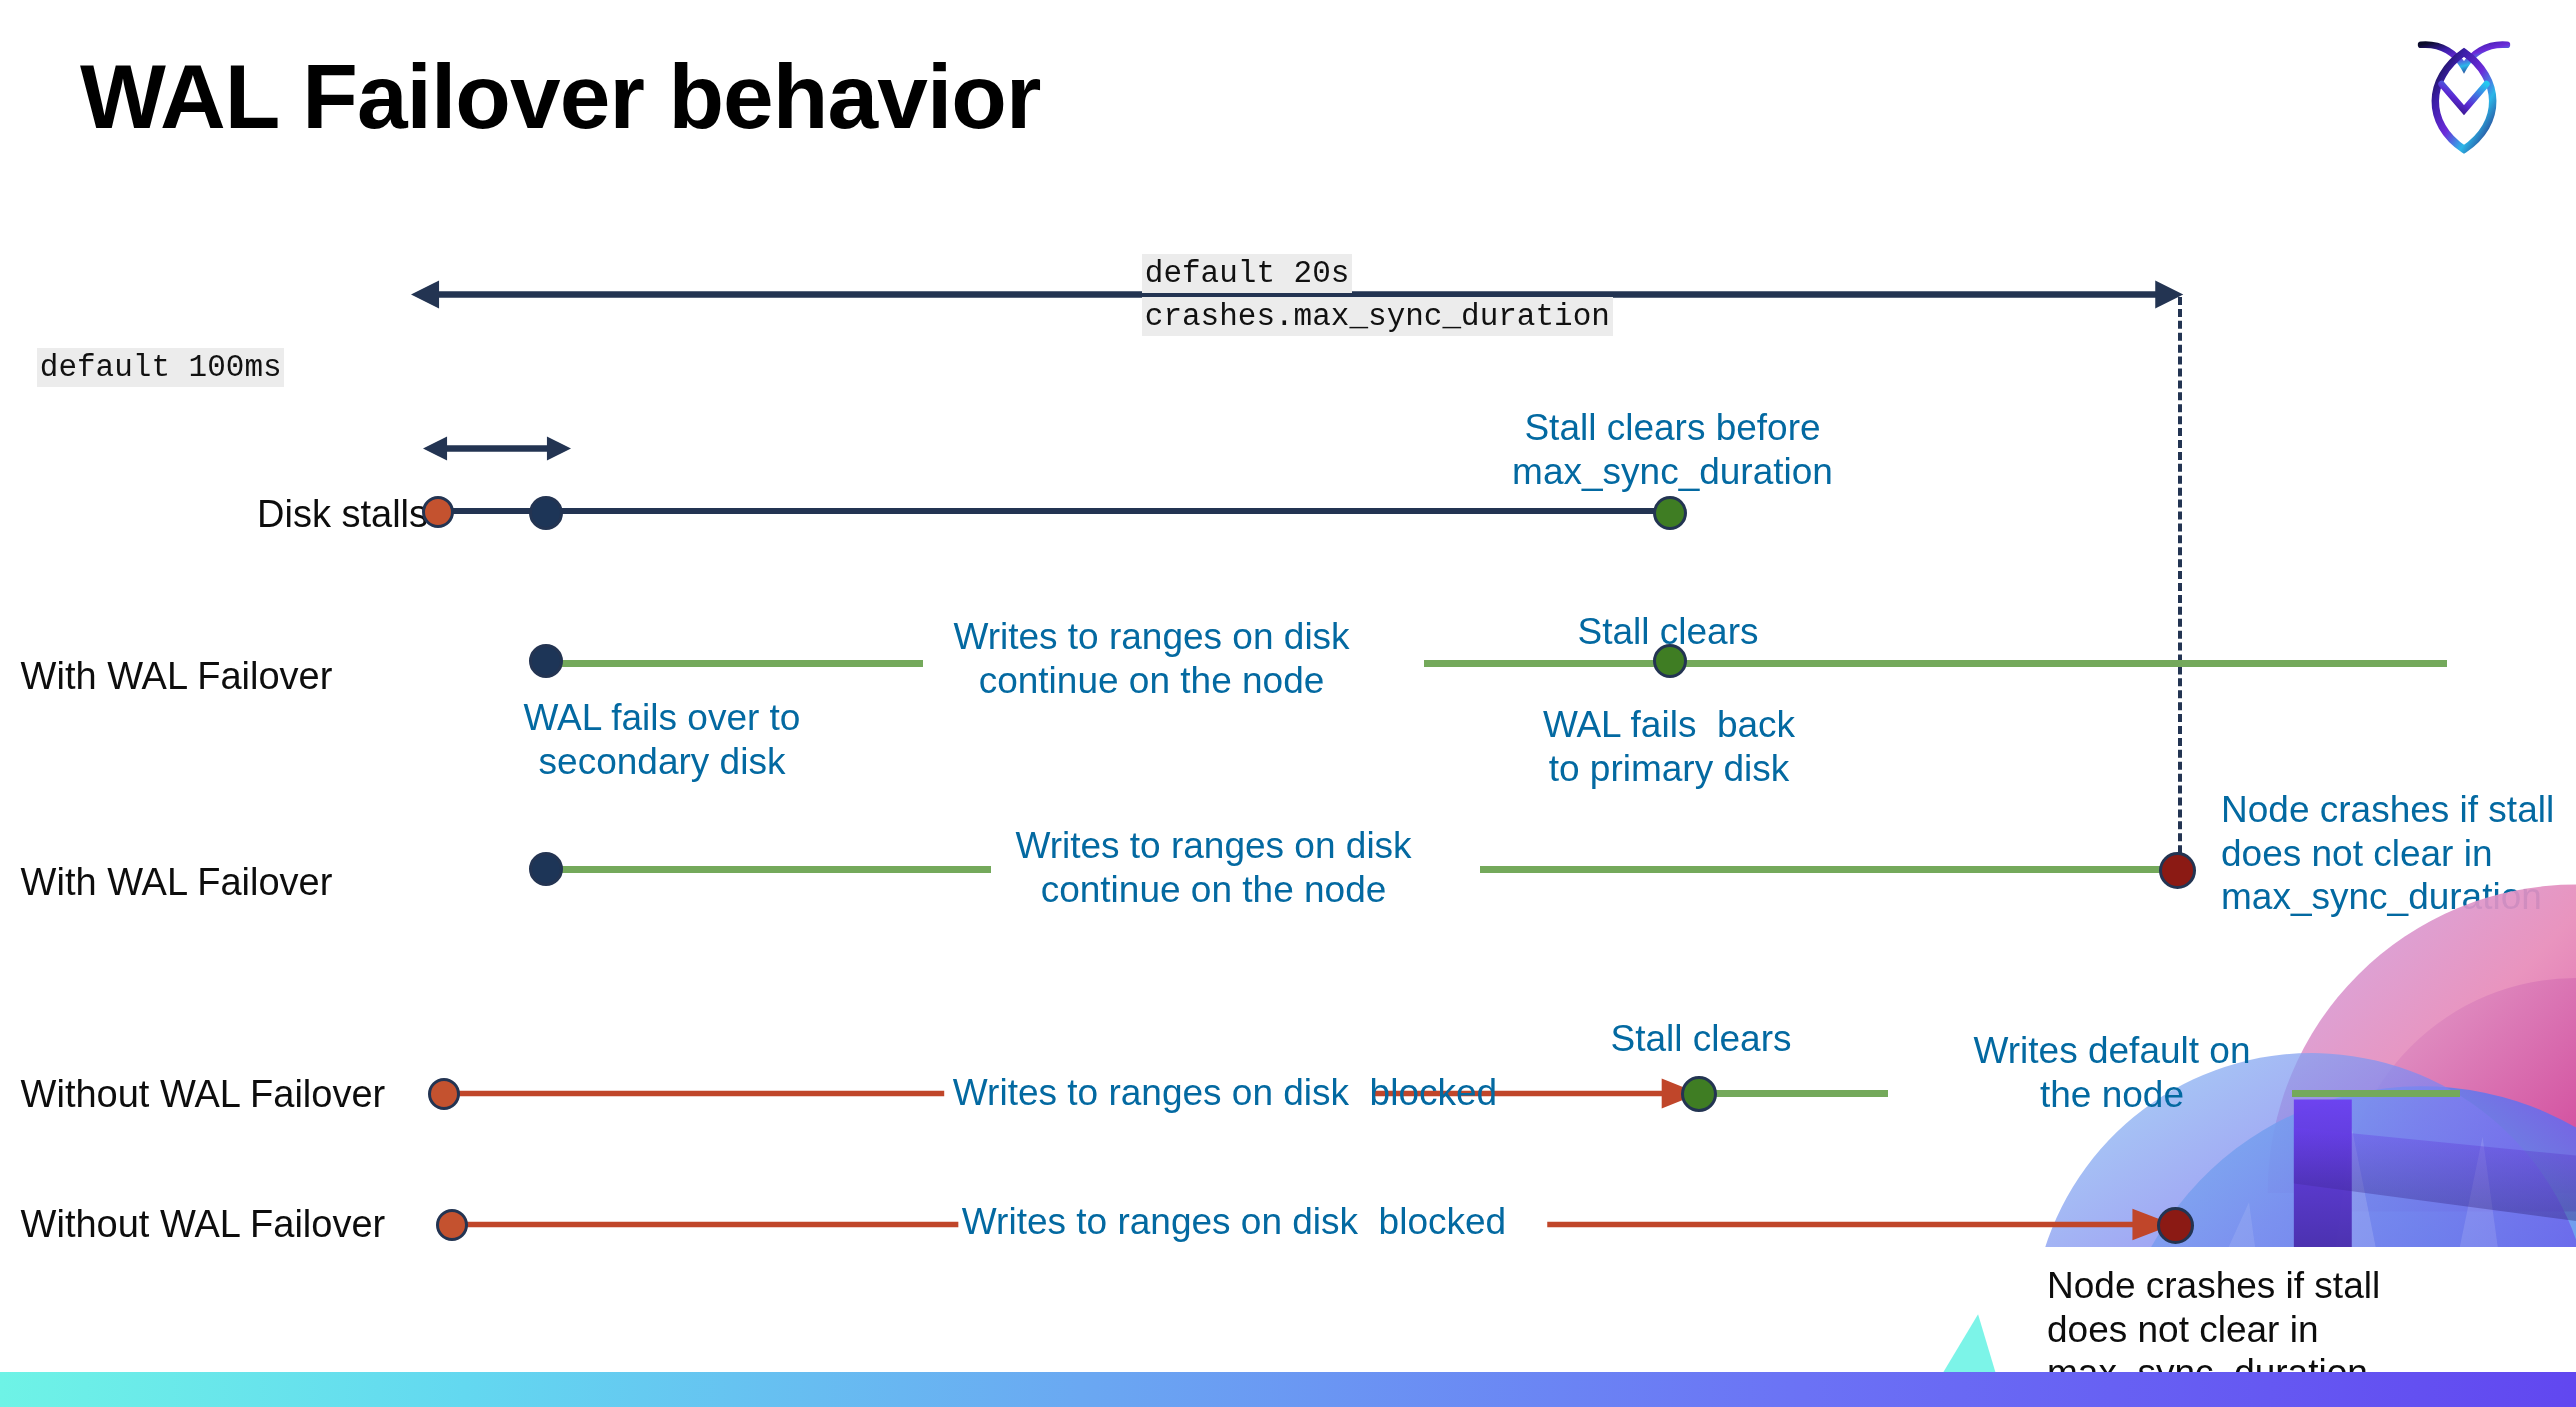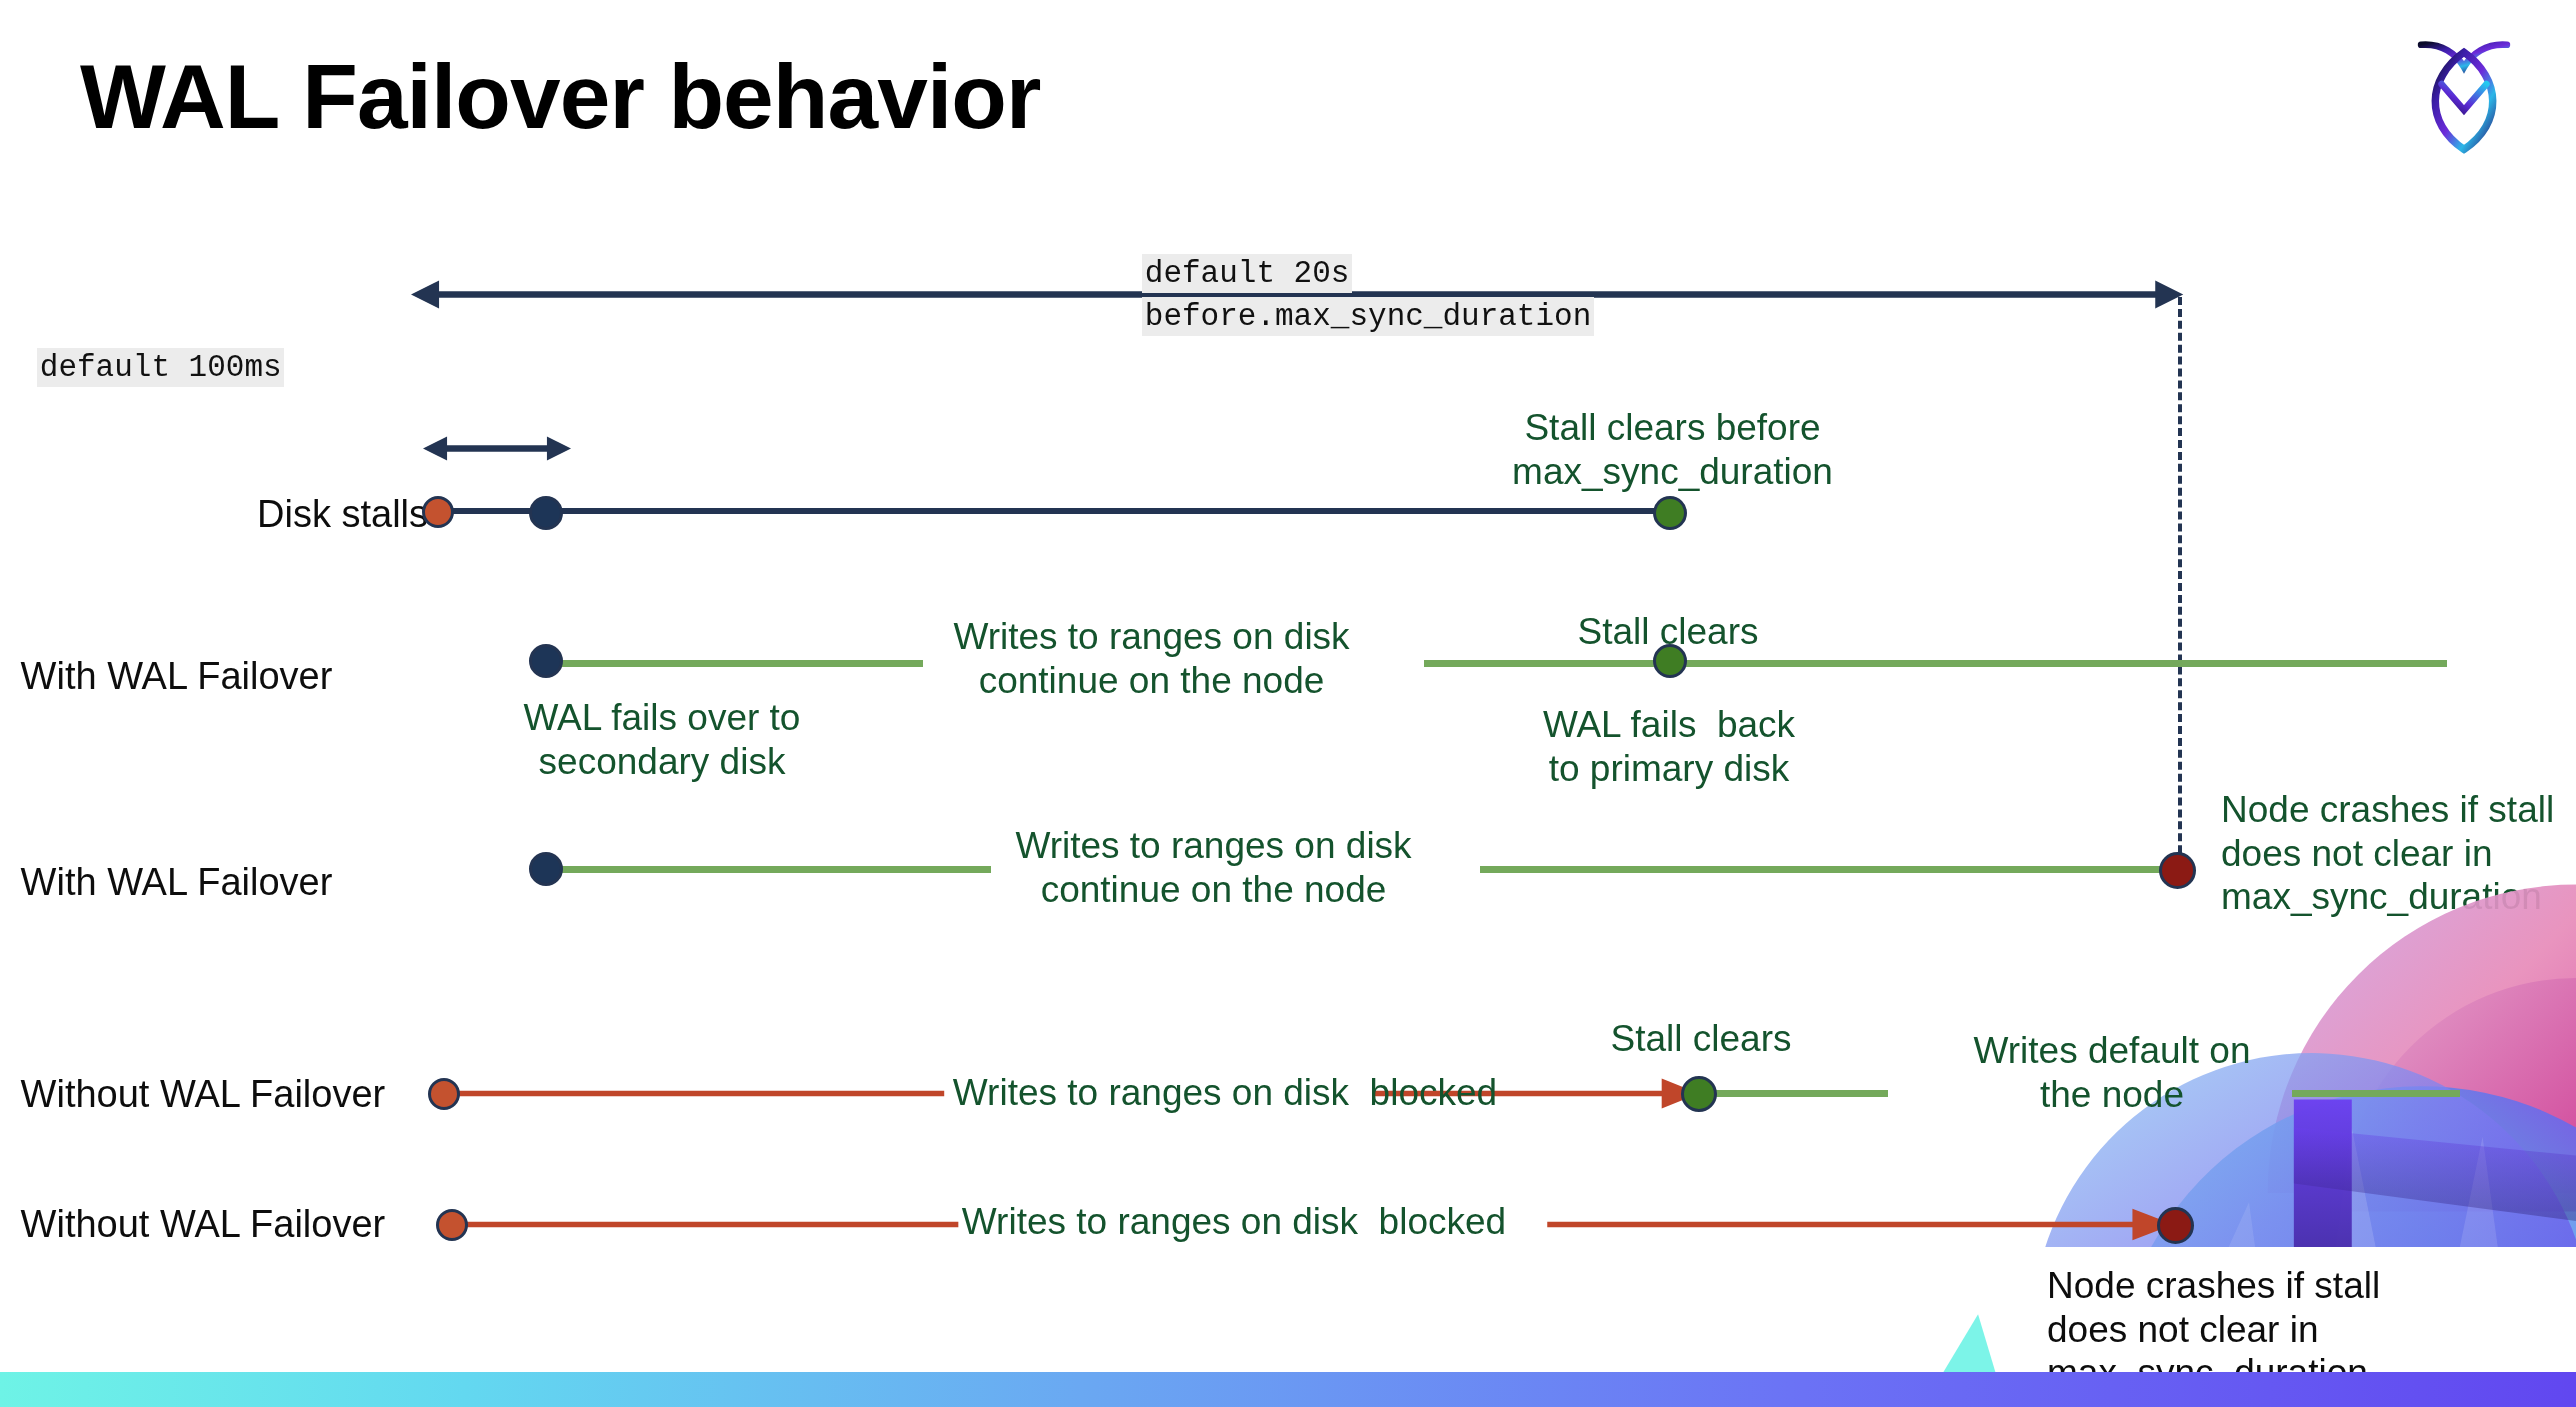--- a/index.html
+++ b/index.html
@@ -56,21 +56,21 @@
     right: 0;
     bottom: 0;
     width: 654px;
     height: 561px;
     pointer-events: none;
   }
 
   
   .lbl {
     position: absolute;
-    color: #14532d;
+    color: #0369a1;
     font-size: 37px;
     line-height: 1.18;
     white-space: pre;
   }
   .lbl.center { text-align: center; }
   .lbl.left   { text-align: left; }
 
   .row-name {
     position: absolute;
     color: #0d0d0d;
@@ -164,21 +164,21 @@
     <path d="M36 62 L60 90 L84 62" fill="none" stroke="url(#logoGrad2)" stroke-width="7" stroke-linecap="round"></path>
     <path d="M60 90 L60 130" fill="none" stroke="url(#logoGrad2)" stroke-width="7" stroke-linecap="round"></path>
   </svg>
 
   <svg style="position:absolute;left:411px;top:271px;width:1776px;height:47px;" viewBox="0 0 1900 50" width="1776" height="47">
     <line x1="18" y1="25" x2="1878" y2="25" stroke="#233452" stroke-width="7"></line>
     <polygon points="0,25 30,10 30,40" fill="#233452"></polygon>
     <polygon points="1896,25 1866,10 1866,40" fill="#233452"></polygon>
   </svg>
   <div class="code-chip" style="left:1142px; top:254px;">default 20s</div>
-  <div class="code-chip" style="left:1142px; top:297px;">before.max_sync_duration</div>
+  <div class="code-chip" style="left:1142px; top:297px;">crashes.max_sync_duration</div>
 
   <div class="dashed-v" style="left:2178px; top:297px; height:580px;"></div>
 
   <div class="code-chip" style="left:37px; top:348px;">default 100ms</div>
 
   <svg style="position:absolute;left:422px;top:430px;width:150px;height:37px;" viewBox="0 0 160 40" width="150" height="37">
     <line x1="16" y1="20" x2="144" y2="20" stroke="#233452" stroke-width="7"></line>
     <polygon points="0,20 26,7 26,33" fill="#233452"></polygon>
     <polygon points="160,20 134,7 134,33" fill="#233452"></polygon>
   </svg>

